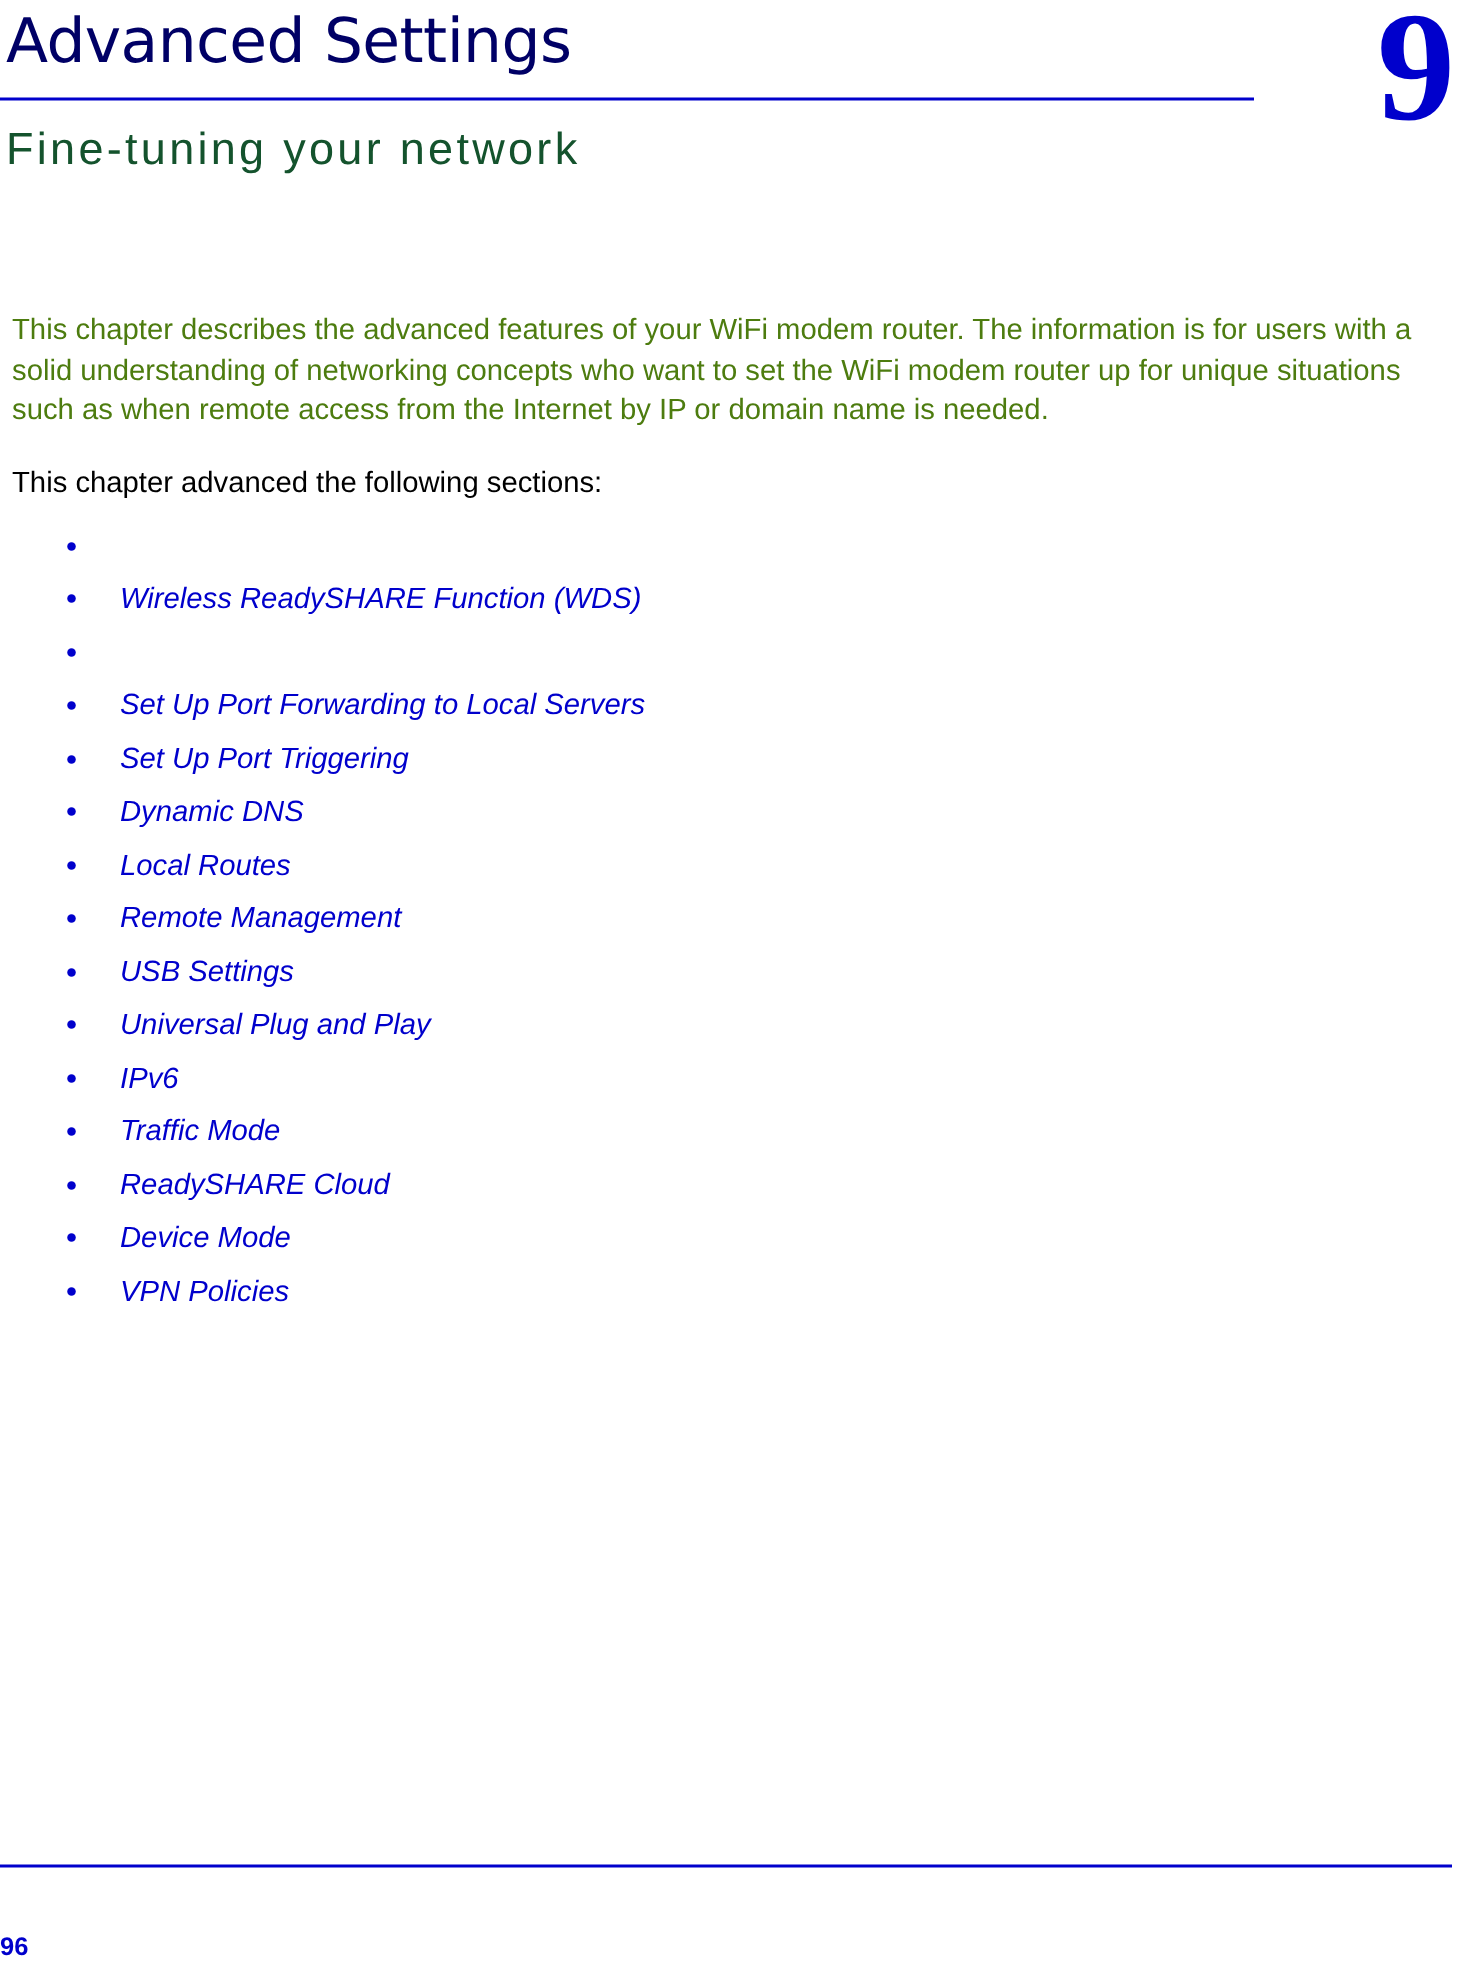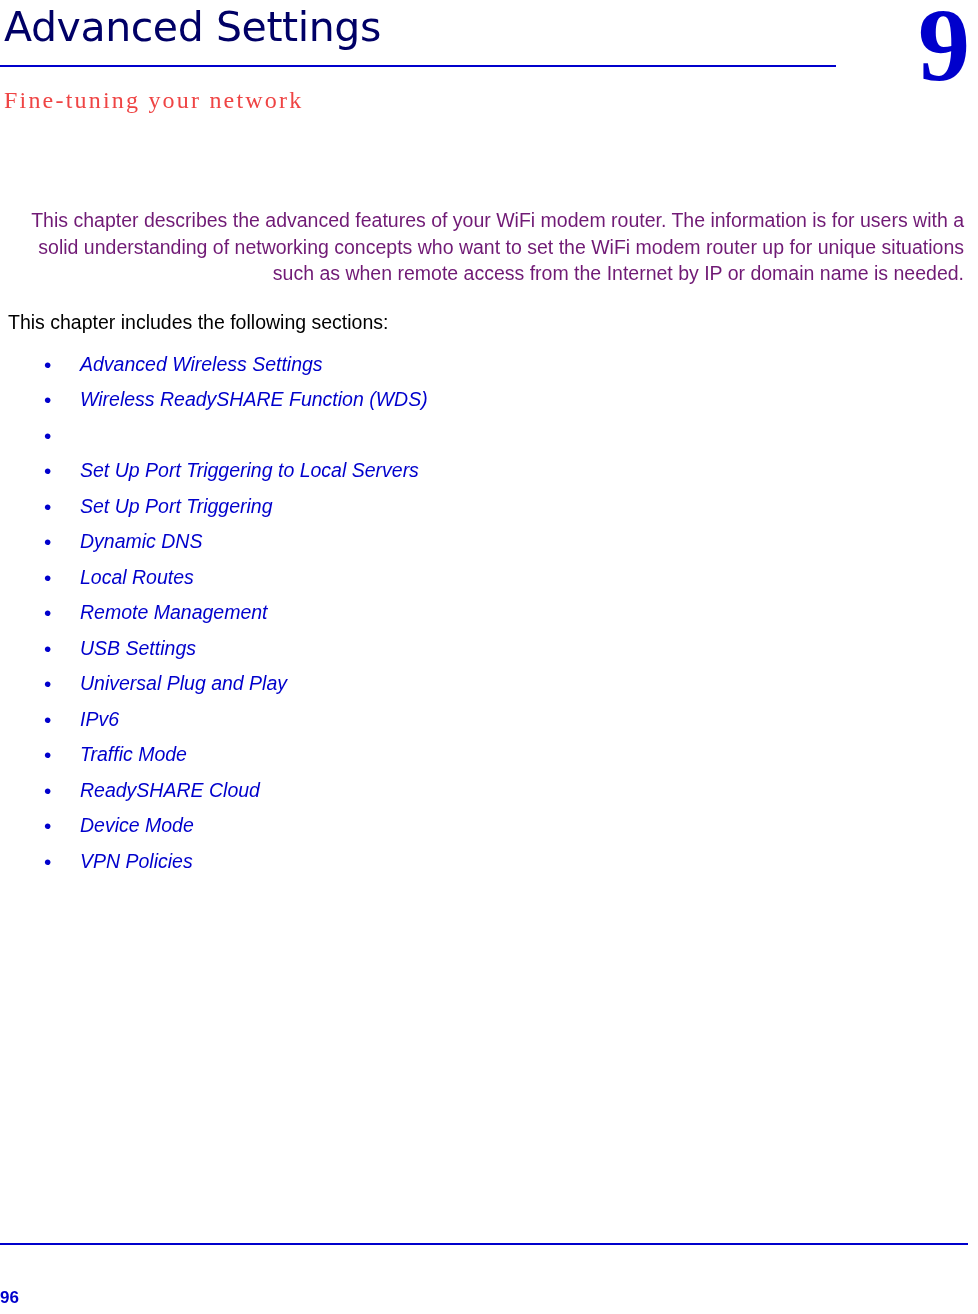--- a/index.html
+++ b/index.html
@@ -53,25 +53,25 @@
     top: 65px;
     width: 836px;
     height: 2px;
     background: #0000cc;
   }
 
   .chapter-subtitle {
     position: absolute;
     left: 4px;
     top: 82px;
-    font-family: Liberation Serif, serif;
-    font-size: 24px;
+    font-family: Liberation Sans, sans-serif;
+    font-size: 30px;
     font-weight: 400;
     letter-spacing: 2.2px;
-    color: #ef4444;
+    color: #14532d;
     white-space: nowrap;
     line-height: 36px;
   }
 
   .chapter-number {
     position: absolute;
     right: 8px;
     top: -10px;
     font-family: "Liberation Serif", serif;
     font-size: 104px;
@@ -85,22 +85,22 @@
     position: absolute;
     left: 8px;
     top: 207px;
     width: 958px;
   }
 
   .intro-paragraph {
     font-family: "Liberation Sans", sans-serif;
     font-size: 19.5px;
     line-height: 26.5px;
-    color: #701a75;
-    text-align: right;
+    color: #4d7c0f;
+    text-align: left;
     margin: 0 0 22px 0;
     width: 956px;
   }
 
   .includes-line {
     font-family: "Liberation Sans", sans-serif;
     font-size: 19.5px;
     line-height: 26px;
     color: #000000;
     margin: 0 0 12px 0;
@@ -173,37 +173,36 @@
     <div class="title-rule"></div>
 
     <div class="chapter-subtitle">Fine-tuning your network</div>
 
     <div class="chapter-number">9</div>
   </div>
 
   <div class="body-area">
     <p class="intro-paragraph">This chapter describes the advanced features of your WiFi modem router. The information is for users with a solid understanding of networking concepts who want to set the WiFi modem router up for unique situations such as when remote access from the Internet by IP or domain name is needed.</p>
 
-    <p class="includes-line">This chapter includes the following sections:</p>
+    <p class="includes-line">This chapter advanced the following sections:</p>
 
     <ul class="section-list">
       <li class="section-item">
         <span class="section-bullet">•</span>
-        <a class="section-link" href="#">Advanced Wireless Settings</a>
       </li>
       <li class="section-item">
         <span class="section-bullet">•</span>
         <a class="section-link" href="#">Wireless ReadySHARE Function (WDS)</a>
       </li>
       <li class="section-item">
         <span class="section-bullet">•</span>
       </li>
       <li class="section-item">
         <span class="section-bullet">•</span>
-        <a class="section-link" href="#">Set Up Port Triggering to Local Servers</a>
+        <a class="section-link" href="#">Set Up Port Forwarding to Local Servers</a>
       </li>
       <li class="section-item">
         <span class="section-bullet">•</span>
         <a class="section-link" href="#">Set Up Port Triggering</a>
       </li>
       <li class="section-item">
         <span class="section-bullet">•</span>
         <a class="section-link" href="#">Dynamic DNS</a>
       </li>
       <li class="section-item">

